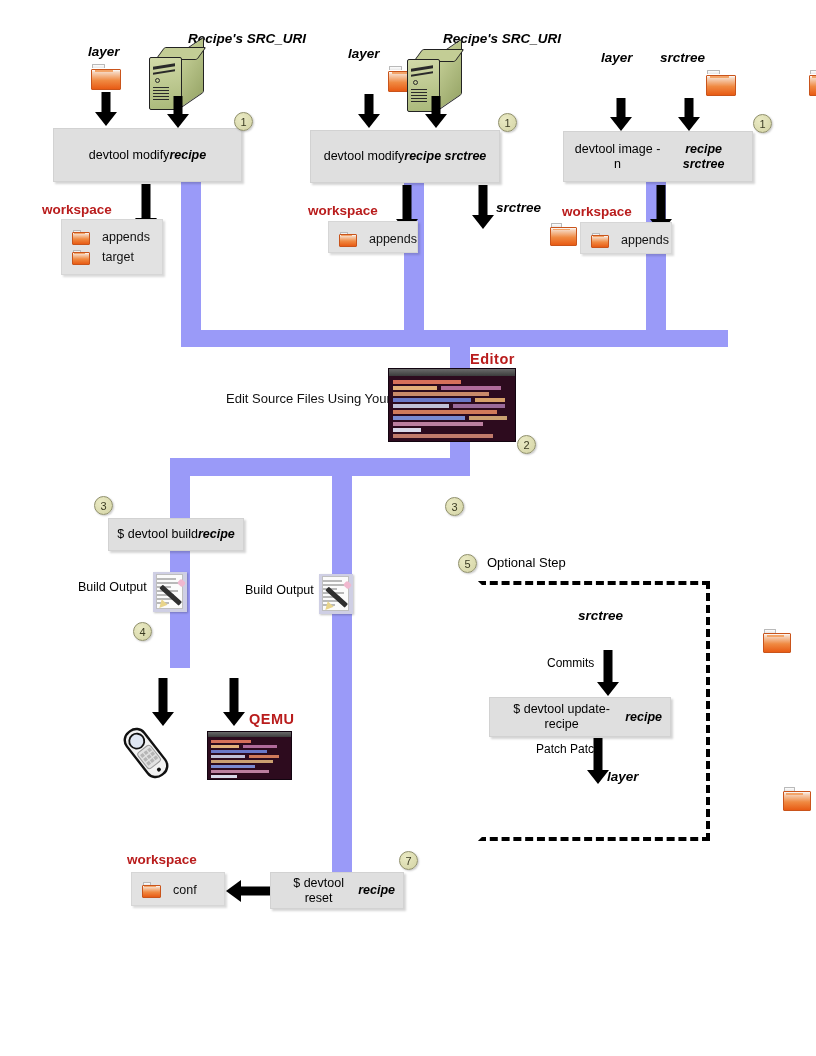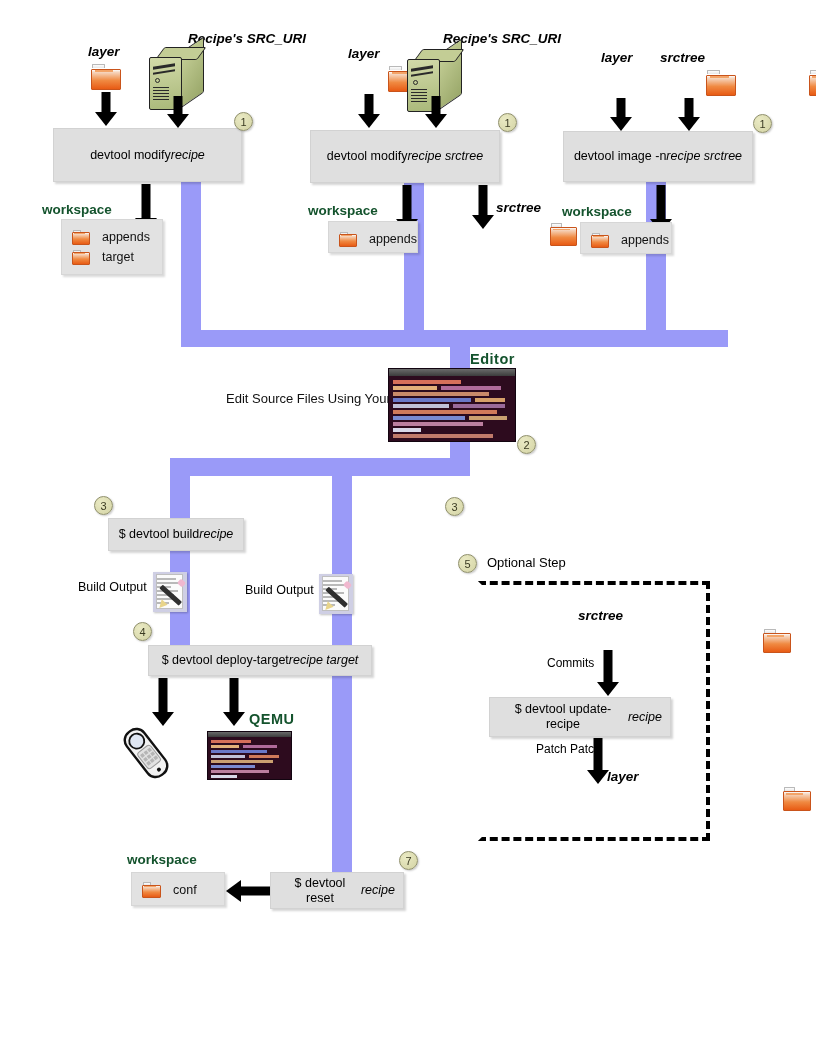--- a/index.html
+++ b/index.html
@@ -8,42 +8,42 @@
 
   
   .pipe{position:absolute;background:#9a9af8;}
 
   
   .cmdbox{position:absolute;background:#dfdfdf;border:1px solid #d2d2d2;
           box-shadow:2px 2px 2px rgba(0,0,0,.17);
           display:flex;align-items:center;justify-content:center;
           font-size:12.5px;color:#000;text-align:center;line-height:1.2;padding:0 8px;
           box-sizing:border-box;}
-  .cmdbox i{font-style:italic;}
+  .cmdbox i{font-style:italic;font-weight:bold;}
 
   
   .listbox{position:absolute;background:#e2e2e2;border:1px solid #d6d6d6;
            box-shadow:2px 2px 2px rgba(0,0,0,.15);box-sizing:border-box;
            padding:7px 10px;}
   .listrow{display:flex;align-items:center;gap:12px;height:20px;font-size:12.5px;color:#111;}
 
   
   .folder{position:relative;display:inline-block;flex:none;}
   .folder .tabb{position:absolute;left:1px;top:0;width:42%;height:16%;
                 background:linear-gradient(#fdfdfd,#e8e8e8);border:1px solid #b9b9b9;
                 border-bottom:none;border-radius:1px 1px 0 0;box-sizing:border-box;}
   .folder .body{position:absolute;left:0;bottom:0;width:100%;height:82%;
                 background:linear-gradient(180deg,#fdfdfd 0%,#f6d9c4 10%,#f08a42 55%,#e85b14 100%);
                 border:1px solid #c9541b;box-sizing:border-box;border-radius:1px;}
   .folder .strip{position:absolute;left:12%;top:24%;width:62%;height:8%;
                  background:#f3a468;}
 
   
   .ilabel{position:absolute;font-weight:bold;font-style:italic;font-size:13.5px;color:#000;white-space:nowrap;}
-  .blabel{position:absolute;font-weight:bold;font-size:13.5px;color:#14532d;white-space:nowrap;}
+  .blabel{position:absolute;font-weight:bold;font-size:13.5px;color:#b91c1c;white-space:nowrap;}
   .plabel{position:absolute;font-size:12.5px;color:#000;white-space:nowrap;}
   .mlabel{position:absolute;font-size:13px;color:#111;line-height:1.45;}
 
   
   .arrow{position:absolute;}
   .arrow .shaft{position:absolute;left:50%;transform:translateX(-50%);background:#000;width:9px;top:0;}
   .arrow .head{position:absolute;left:50%;transform:translateX(-50%);bottom:0;
                width:0;height:0;border-left:11px solid transparent;border-right:11px solid transparent;
                border-top:14px solid #000;}
   .arrow-l{position:absolute;}
@@ -337,24 +337,20 @@
     <div class="tx" style="top:22px;width:17px;"></div>
     <div class="tx" style="top:26px;width:20px;"></div>
     <div class="tx" style="top:30px;width:12px;"></div>
     <div class="pencil"></div>
       <div class="eraser"></div>
       <div class="tip"></div>
   </div>
 
   
   <div class="badge" style="left:133px;top:622px;">4</div>
-  <div class="cmdbox" style="left:148px;top:645px;width:224px;height:31px;">
-    <span>$ devtool deploy-target </span>
-      <i>recipe target</i>
-  </div>
 
   <div class="arrow" style="left:152px;top:678px;width:22px;height:48px;">
     <div class="shaft" style="height:34px;"></div>
       <div class="head"></div>
   </div>
   <div class="phone" style="left:115px;top:722px;">
     <svg width="62" height="62" viewBox="0 0 62 62" aria-hidden="true">
       <g transform="rotate(-38 31 31)">
         <rect x="20" y="4" width="22" height="54" rx="10" fill="#f2f2f2" stroke="#111" stroke-width="2.4"></rect>
         <rect x="23" y="26" width="16" height="20" rx="3" fill="#e2e2e2" stroke="#9a9a9a" stroke-width="1"></rect>

